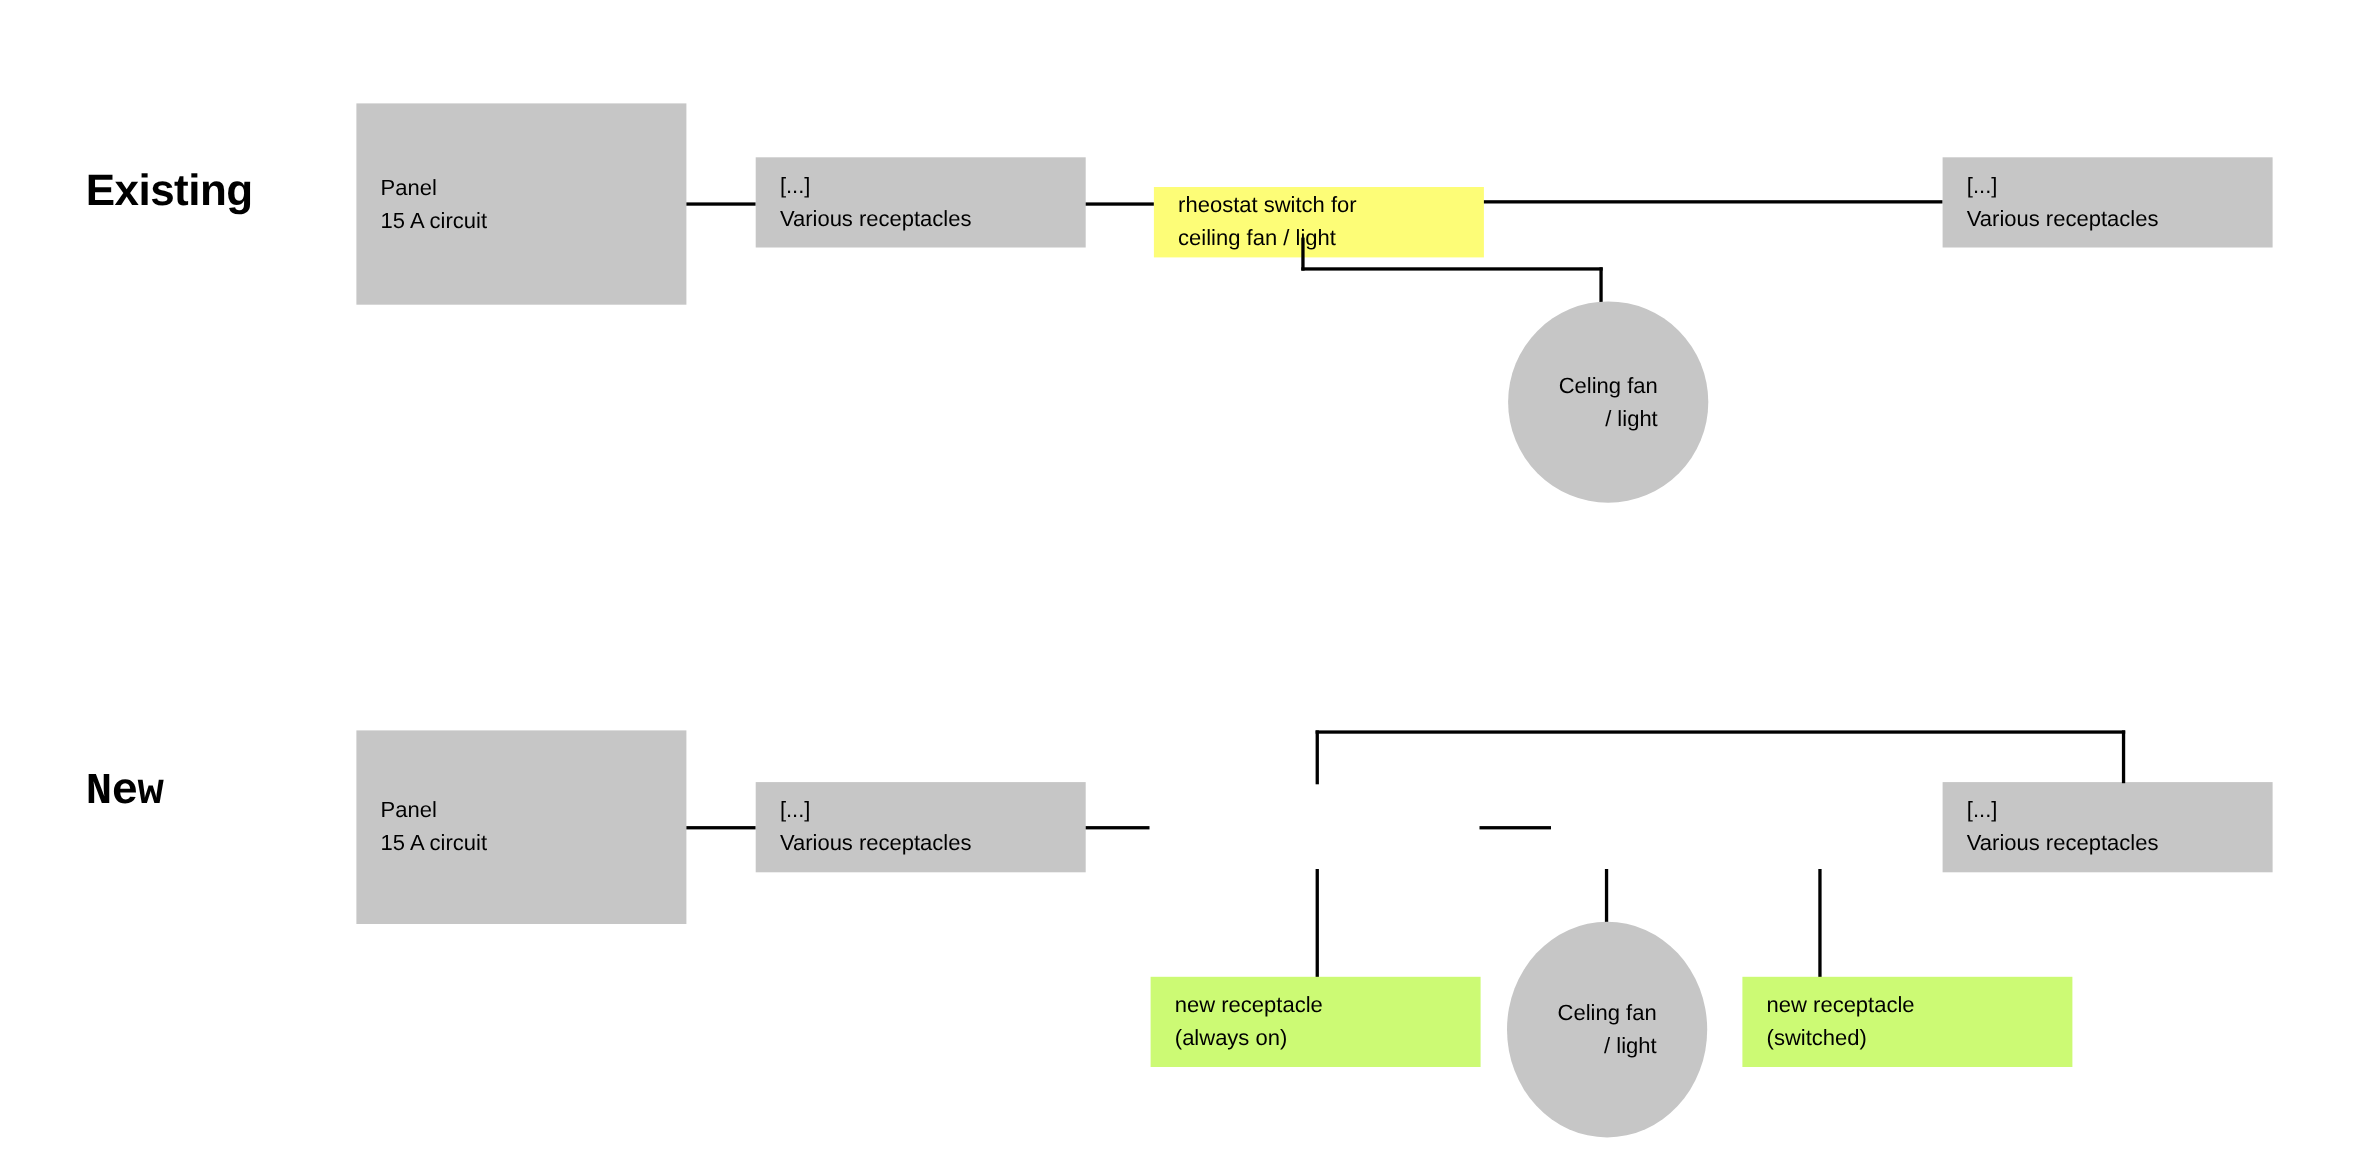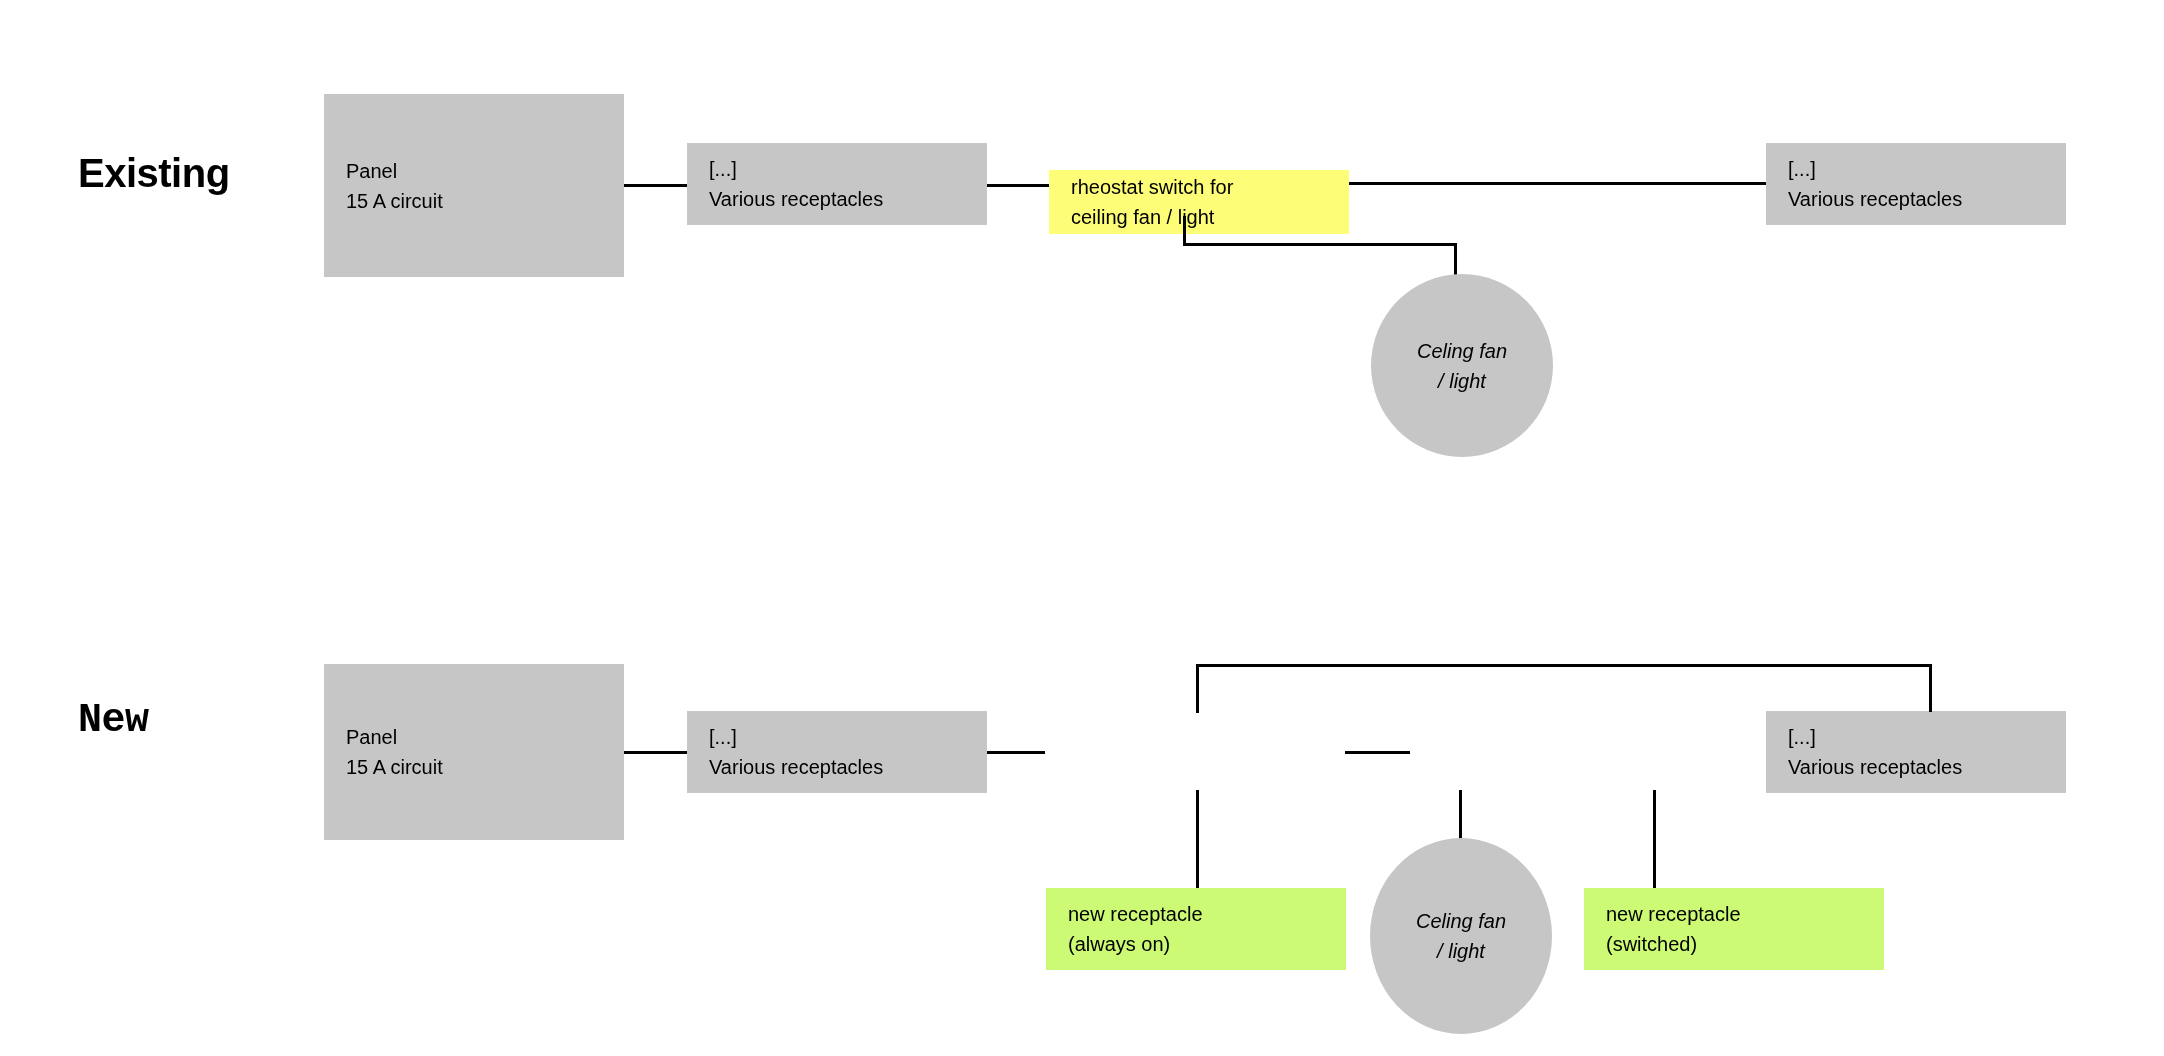--- a/index.html
+++ b/index.html
@@ -42,23 +42,22 @@
     white-space: pre-line;
   }
   .node.rect { }
   .node.ellipse {
     border-radius: 50%;
     justify-content: center;
   }
   .node.ellipse .node-text {
     padding-left: 0;
     padding-right: 0;
-    text-align: center;
+    text-align: right;
     width: auto;
-    font-style: italic;
   }
   .edge {
     position: absolute;
     background: #000000;
   }
   .edge.h { height: 3px; }
   .edge.v { width: 3px; }
 </style>
 </head>
 <body>

